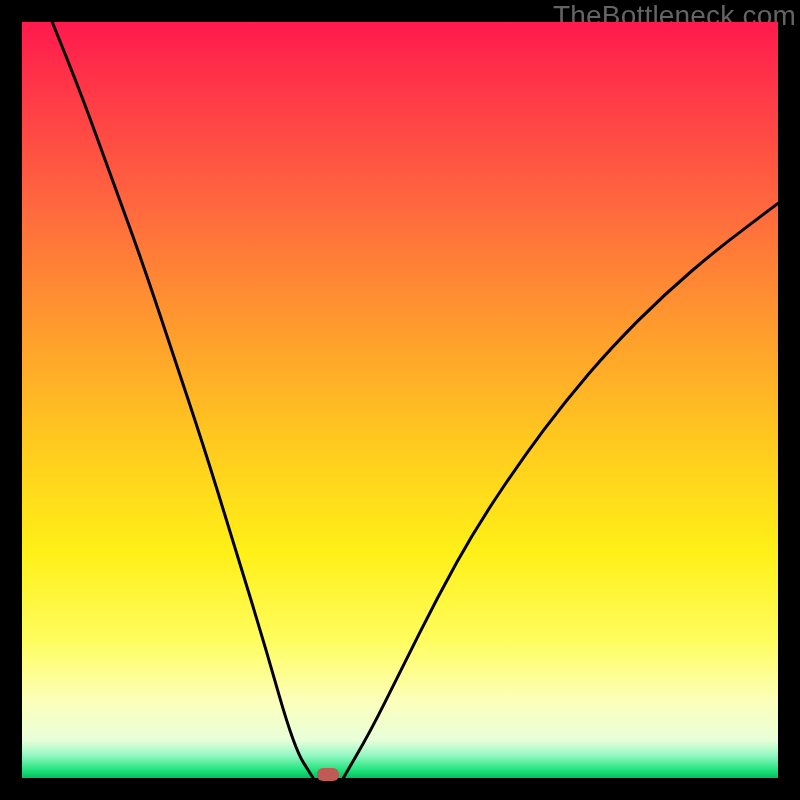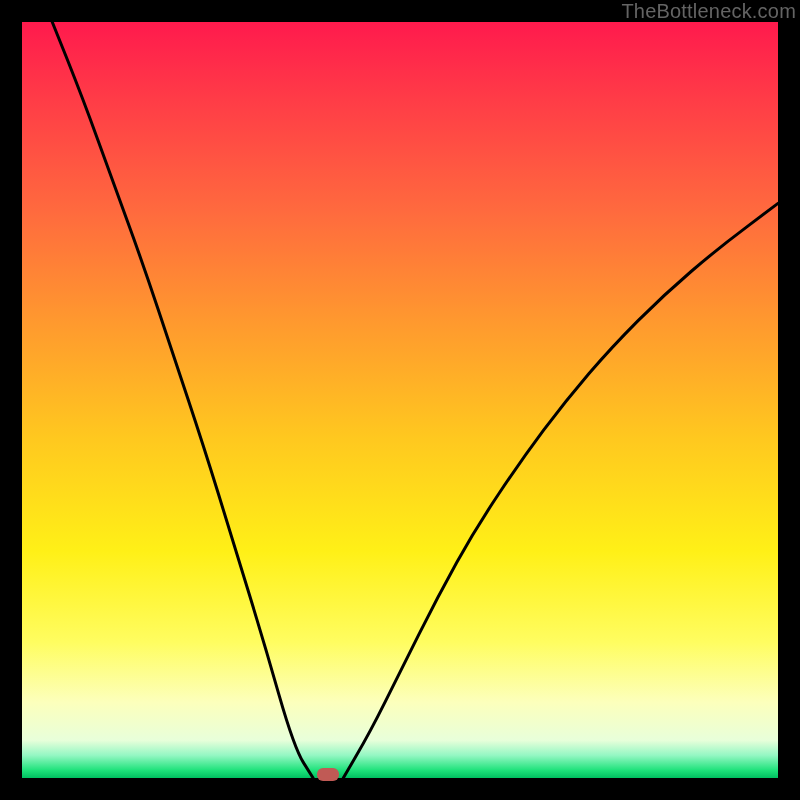--- a/index.html
+++ b/index.html
@@ -36,21 +36,21 @@
       #94f7c3 97%,
       #1de27a 99%,
       #00c060 100%
     );
   }
   .watermark {
     position: absolute;
     top: 0px;
     right: 4px;
     color: #646464;
-    font-size: 20px;
+    font-size: 28px;
     letter-spacing: 0.2px;
     user-select: none;
   }
   svg.curve {
     position: absolute;
     inset: 0;
     width: 756px;
     height: 756px;
     overflow: visible;
   }

